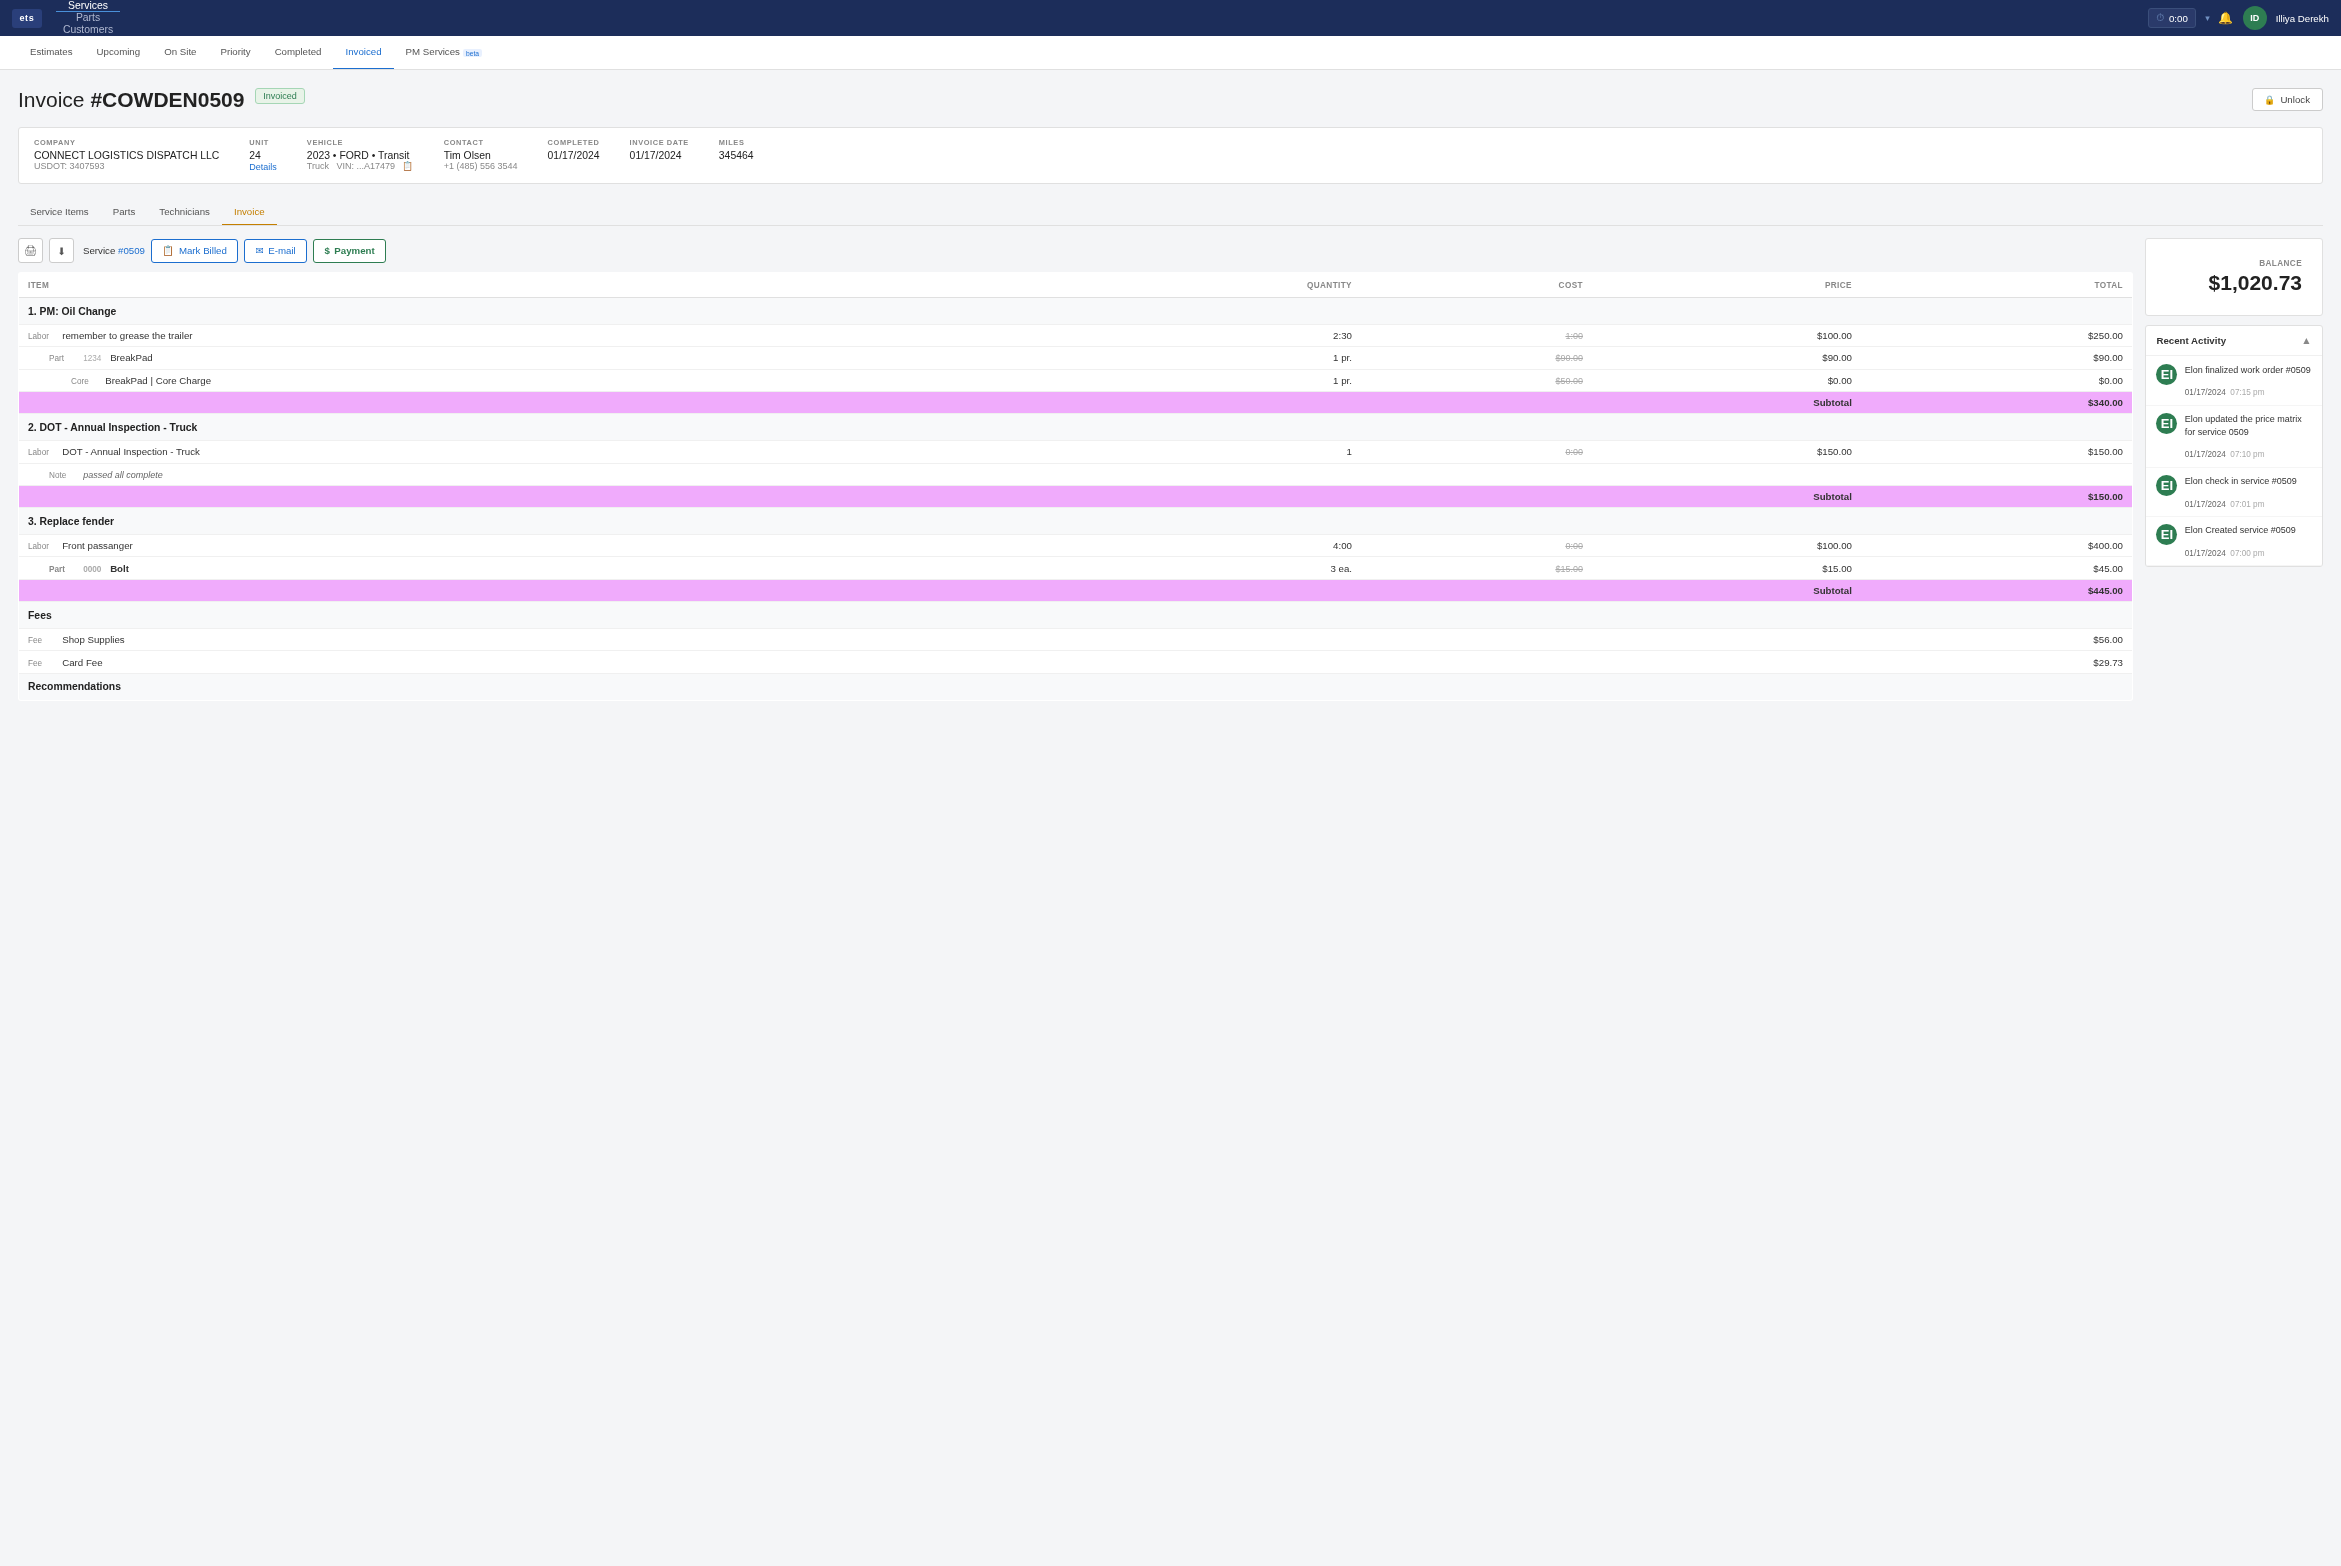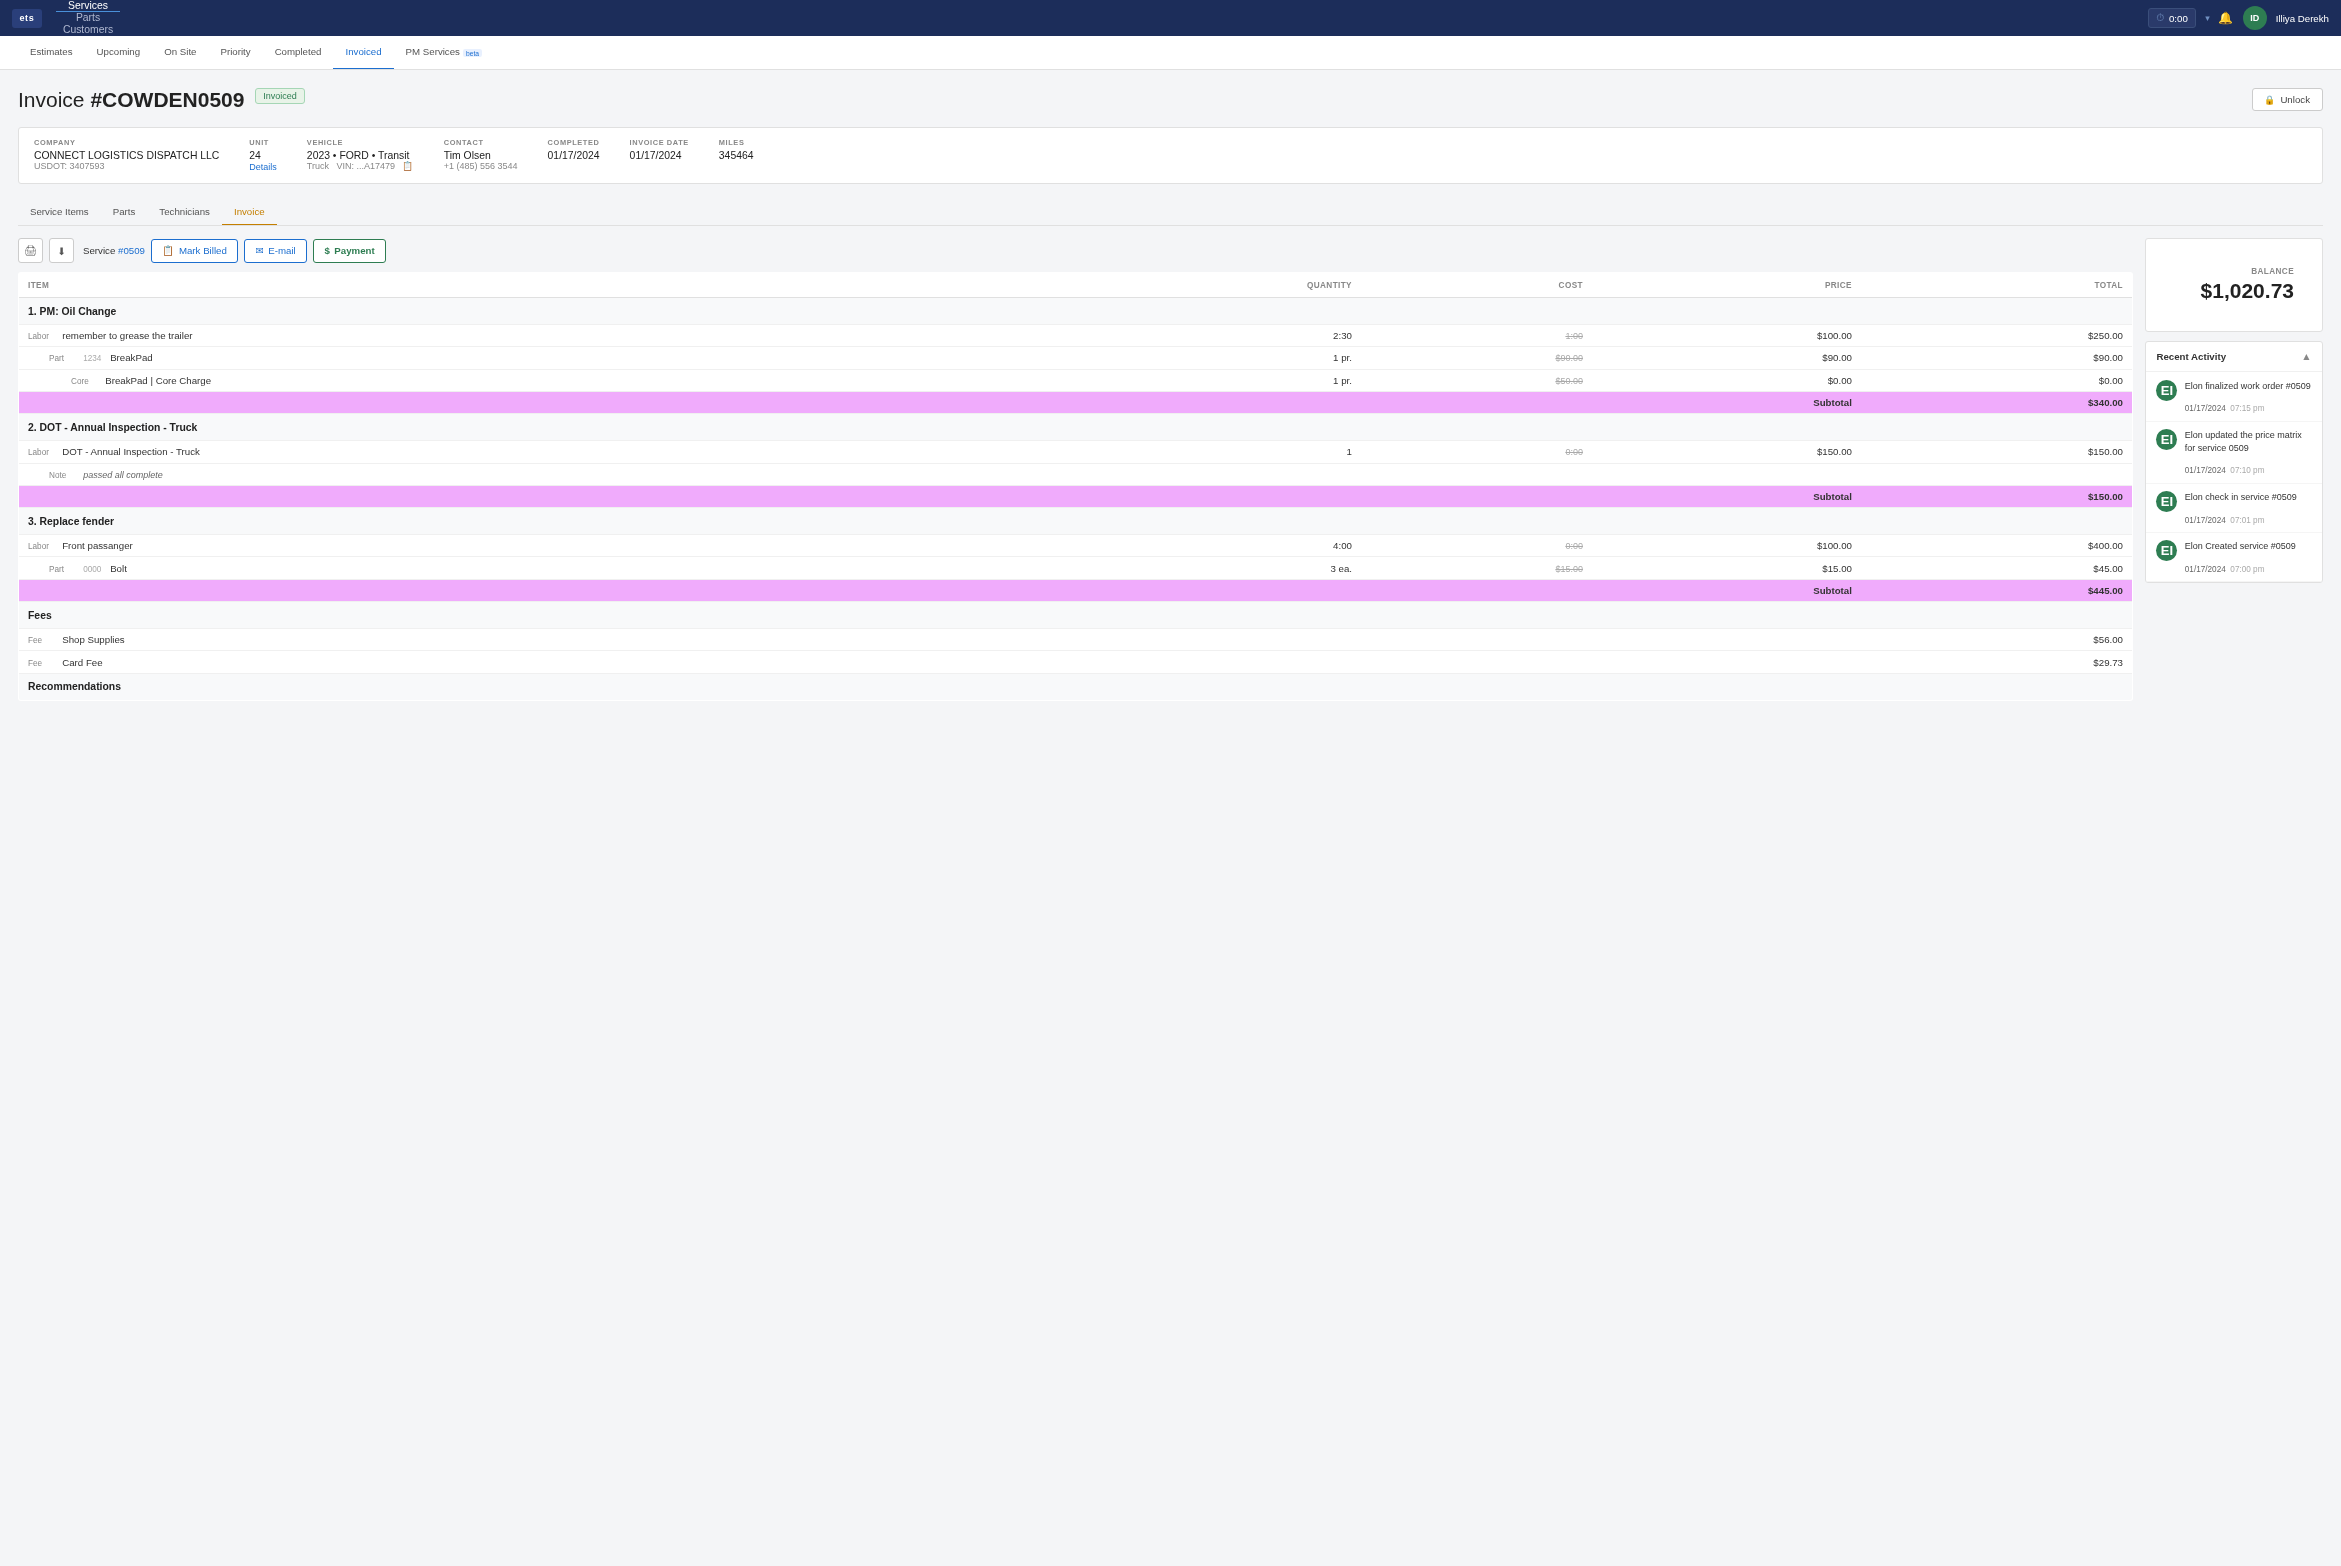--- a/index.html
+++ b/index.html
@@ -337,21 +337,21 @@
       color: #222;
       padding: 7.4px 9px;
       border-top: 1.5px solid #e0e0e0;
     }
 
     
     .balance-card {
       background: white;
       border: 0.7px solid #e0e0e0;
       border-radius: 3px;
-      padding: 28px;
+      padding: 20px;
       margin-bottom: 9px;
     }
     .balance-label {
       font-size: 8.2px;
       color: #888;
       font-weight: 600;
       letter-spacing: 0.4px;
       text-transform: uppercase;
       text-align: right;
       margin-bottom: 3px;
@@ -621,21 +621,21 @@
             <td>
               <span class="type-label">Labor</span>
               <span>Front passanger</span>
             </td>
             <td class="right">4:00</td>
             <td class="right"><span class="strikethrough">0:00</span></td>
             <td class="right">$100.00</td>
             <td class="right">$400.00</td>
           </tr>
           <tr>
-            <td style="padding-left: 30px;">
+            <td style="padding-left: 30px; font-weight: bold;">
               <span class="type-label">Part</span>
               <span class="part-num">0000</span>
               <span>Bolt</span>
             </td>
             <td class="right">3 ea.</td>
             <td class="right"><span class="strikethrough">$15.00</span></td>
             <td class="right">$15.00</td>
             <td class="right">$45.00</td>
           </tr>
           <tr class="subtotal-row">

